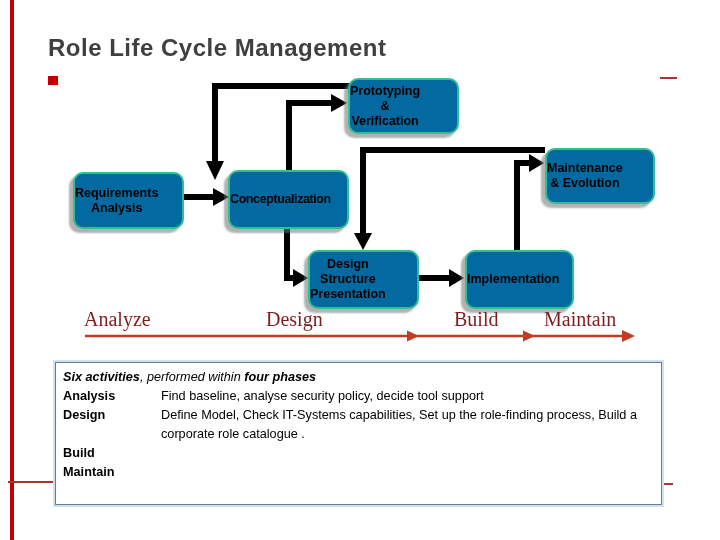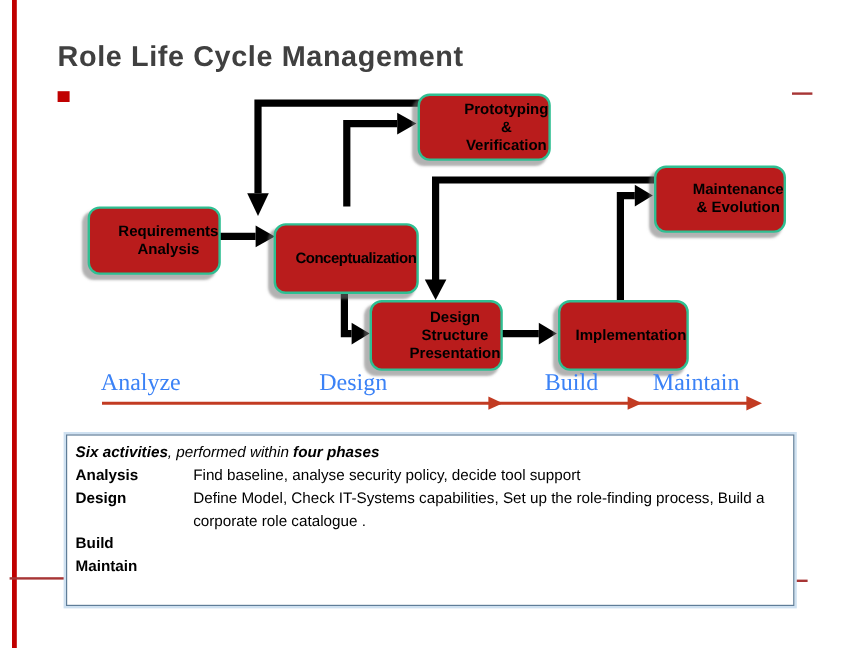--- a/index.html
+++ b/index.html
@@ -10,29 +10,29 @@
   .title{position:absolute;left:48px;top:34px;font-size:24px;font-weight:bold;
          letter-spacing:.5px;color:#404040;white-space:nowrap;}
   .bullet{position:absolute;left:48px;top:76px;width:10px;height:9px;background:#c00000;}
   .dash{position:absolute;background:#a73535;}
   .dash-top{left:660px;top:77px;width:17px;height:2px;}
   .dash-bl{left:8px;top:481px;width:47px;height:2px;}
   .dash-br{left:661px;top:483px;width:12px;height:2px;}
 
   svg.overlay{position:absolute;left:0;top:0;width:720px;height:540px;}
 
-  .box{position:absolute;background:#b91c1c;border:2px solid #2fbf92;border-radius:10px;
+  .box{position:absolute;background:#0369a1;border:2px solid #2fbf92;border-radius:10px;
        box-shadow:-4px 4px 2px rgba(115,115,115,.55);
-       display:flex;align-items:center;justify-content:flex-end;}
+       display:flex;align-items:center;justify-content:flex-start;}
   .box span{display:block;text-align:center;font-weight:bold;font-size:12.5px;
             line-height:15px;white-space:pre-line;}
   .box-tight span{letter-spacing:-.4px;}
 
   .phase{position:absolute;font-family:"Liberation Serif",serif;font-size:20px;
-         color:#3b82f6;white-space:nowrap;}
+         color:#7f1d1d;white-space:nowrap;}
 
   .activities{position:absolute;left:55px;top:362px;width:607px;height:143px;
               box-sizing:border-box;background:#fff;border:1px solid #5f7d98;
               box-shadow:0 0 0 2px #cfe1f1;padding:5px 8px 0 7px;
               font-size:12.7px;line-height:19px;}
   .heading{font-style:italic;}
   .heading .b{font-weight:bold;margin-top:24px;}
   .arow{display:flex;}
   .arow .lbl{flex:none;width:86px;font-weight:bold;}
   .arow .txt{flex:1;margin-left:12px;}
@@ -74,29 +74,29 @@
       <polygon points="523,330.5 523,341.5 535,336" fill="#c23b22"></polygon>
       <polygon points="622,330 622,342 635,336" fill="#c23b22"></polygon>
     </g>
   </svg>
 
   <div class="box" style="left:348px;top:78px;width:107px;height:52px">
     <span>Prototyping
 &amp;
 Verification</span>
   </div>
-  <div class="box" style="left:545px;top:138px;width:106px;height:52px">
+  <div class="box" style="left:545px;top:148px;width:106px;height:52px">
     <span>Maintenance
 &amp; Evolution</span>
   </div>
   <div class="box" style="left:73px;top:172px;width:107px;height:53px">
     <span>Requirements
 Analysis</span>
   </div>
-  <div class="box box-tight" style="left:228px;top:186px;width:117px;height:55px">
+  <div class="box box-tight" style="left:228px;top:170px;width:117px;height:55px">
     <span>Conceptualization</span>
   </div>
   <div class="box" style="left:308px;top:250px;width:107px;height:55px">
     <span>Design
 Structure
 Presentation</span>
   </div>
   <div class="box" style="left:465px;top:250px;width:105px;height:55px">
     <span>Implementation</span>
   </div>

